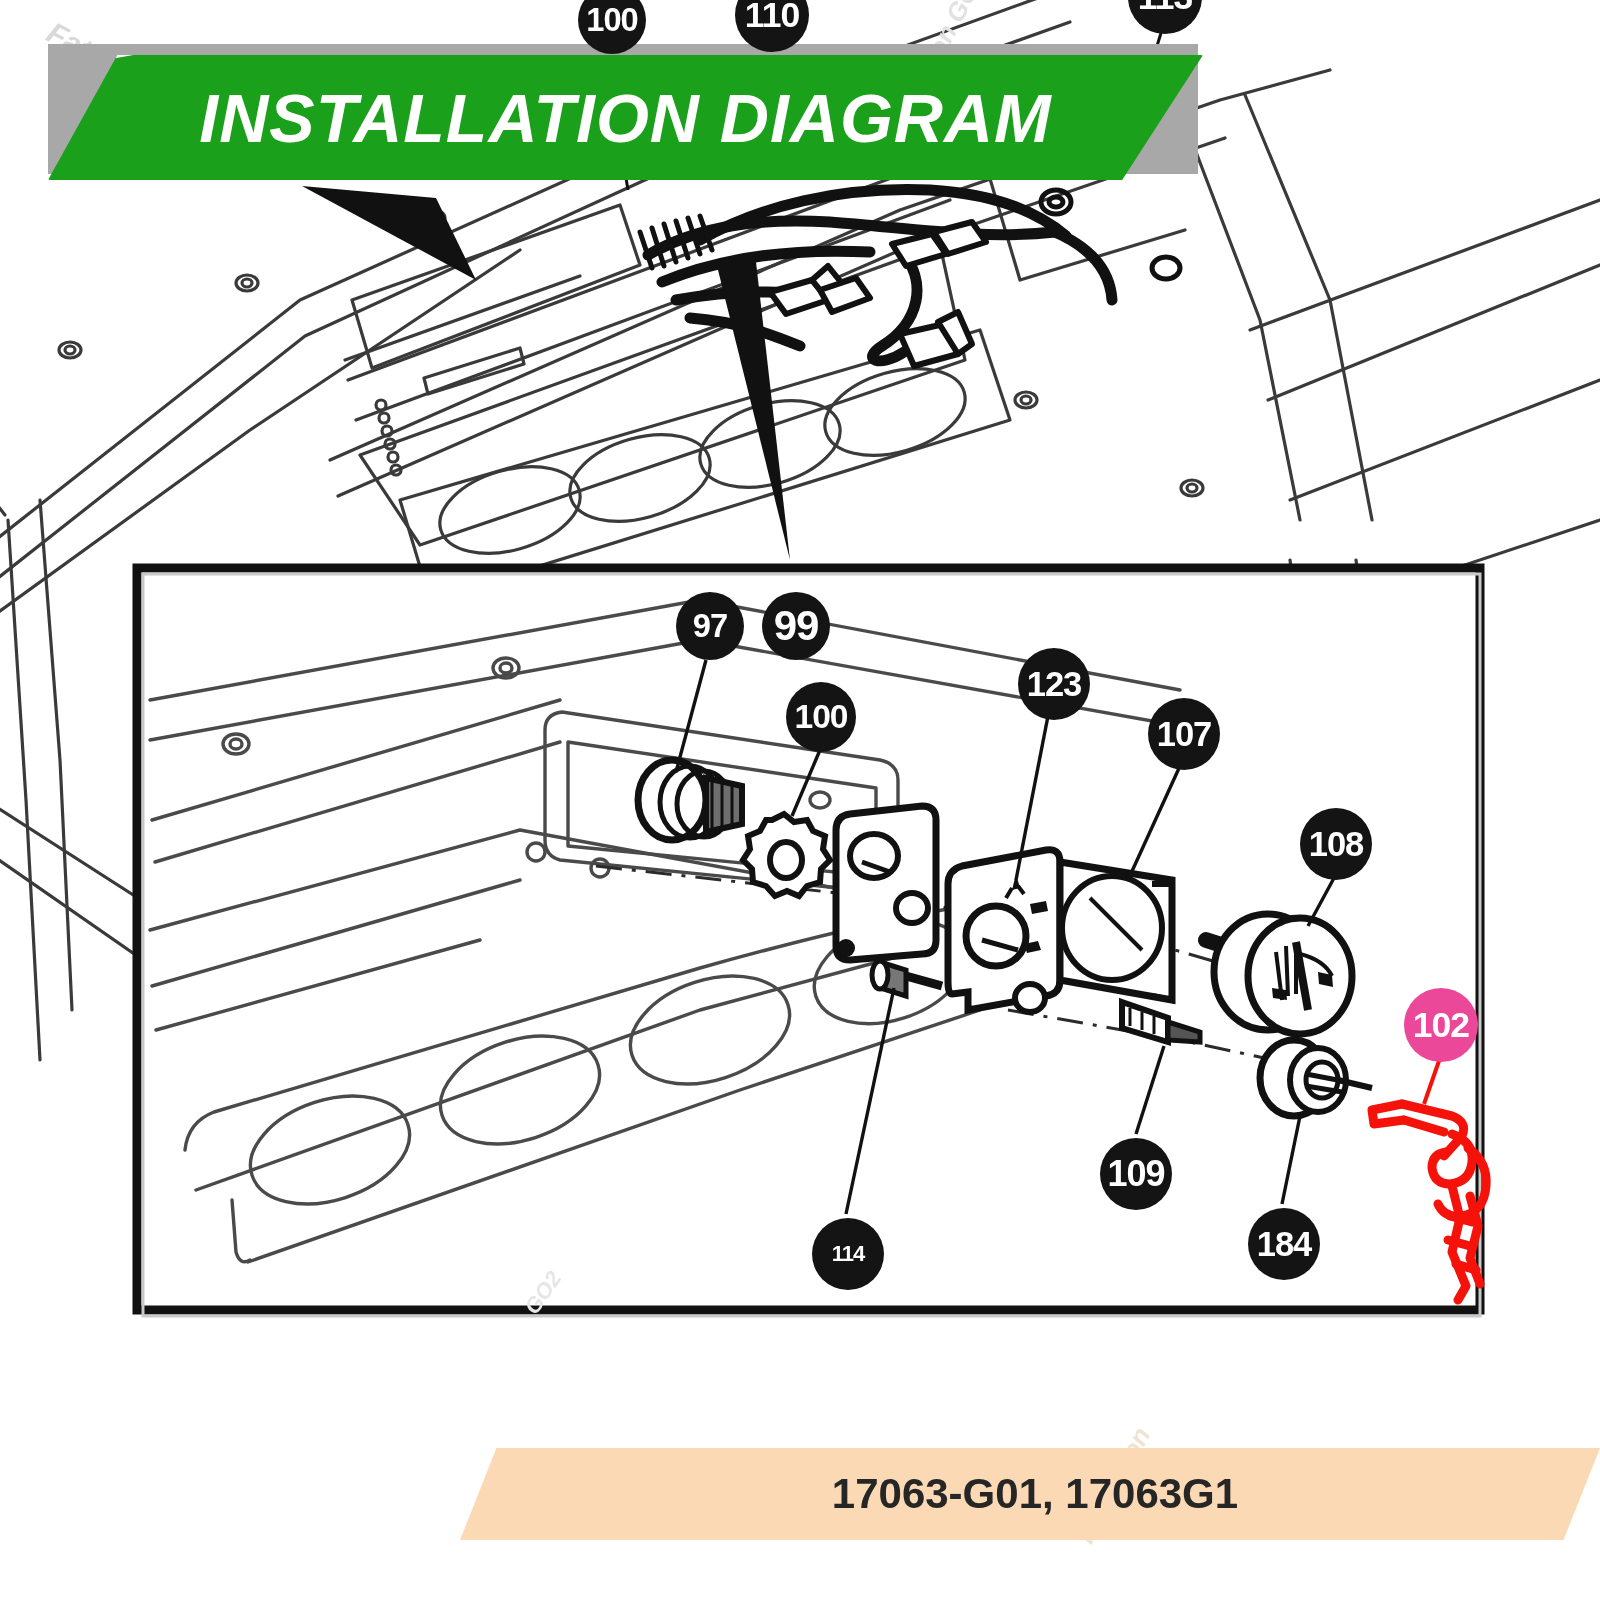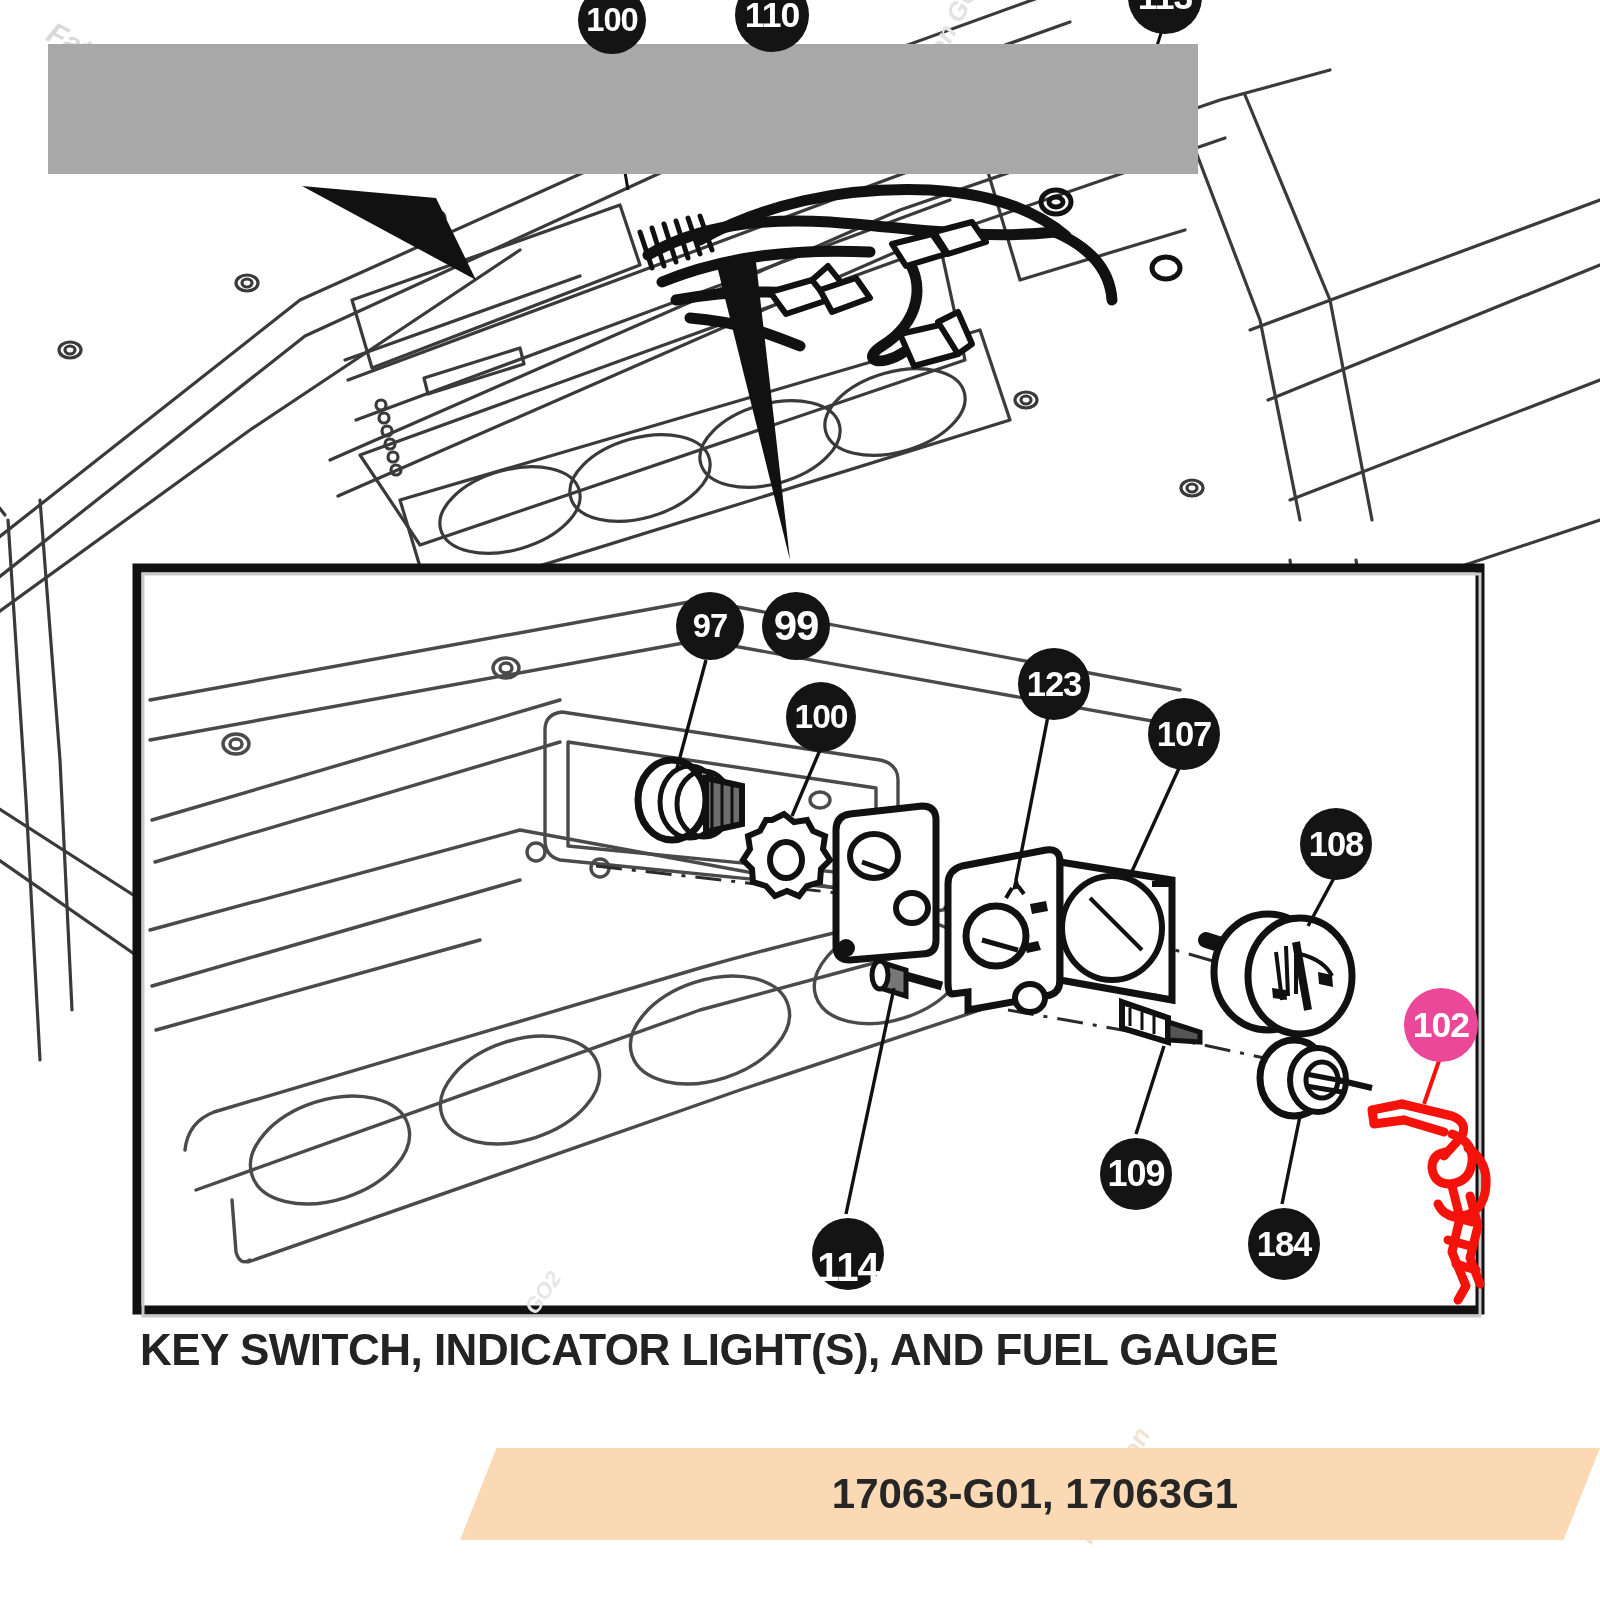--- a/index.html
+++ b/index.html
@@ -308,20 +308,23 @@
       <path d="M 846 1214 L 894 988"></path>
     </g>
   </svg>
 
   <div class="wm wm1">Fat Drag</div>
   <div class="wm wm2">Fatdragon GO2</div>
   <div class="wm wm3">Fatdragon</div>
   <div class="wm wm4">GO2</div>
 
   <div class="banner-gray"></div>
+  <div class="banner-green">
+    <div class="banner-title">INSTALLATION DIAGRAM</div>
+  </div>
 
   <div id="callout-layer">
       <div class="cal black" style="left: 578px; top: -14px; width: 68px; height: 68px; font-size: 32.64px;">
         <span>100</span>
       </div>
       <div class="cal black" style="left: 735px; top: -22px; width: 74px; height: 74px; font-size: 35.52px;">
         <span>110</span>
       </div>
       <div class="cal black" style="left: 1128px; top: -40px; width: 74px; height: 74px; font-size: 35.52px;">
         <span>113</span>
@@ -346,25 +349,24 @@
       </div>
       <div class="cal red" style="left: 1404px; top: 988px; width: 74px; height: 74px; font-size: 35.52px;">
         <span>102</span>
       </div>
       <div class="cal black" style="left: 1100px; top: 1138px; width: 72px; height: 72px; font-size: 36px;">
         <span>109</span>
       </div>
       <div class="cal black" style="left: 1248px; top: 1208px; width: 72px; height: 72px; font-size: 34.56px;">
         <span>184</span>
       </div>
-      <div class="cal black" style="left: 812px; top: 1218px; width: 72px; height: 72px; font-size: 40px; align-items: flex-end;">
+      <div class="cal black" style="left: 812px; top: 1218px; width: 72px; height: 72px; font-size: 22px;">
         <span>114</span>
       </div>
     </div>
 
-  <div class="caption">KEY SWITCH, INDICATOR LIGHT(S), AND FUEL GAUGE</div>
 
   <div class="oem-bar"></div>
   <div class="oem-text">
     <span class="oem-value">17063-G01, 17063G1</span>
   </div>
 
 </div>
 
 </body></html>

